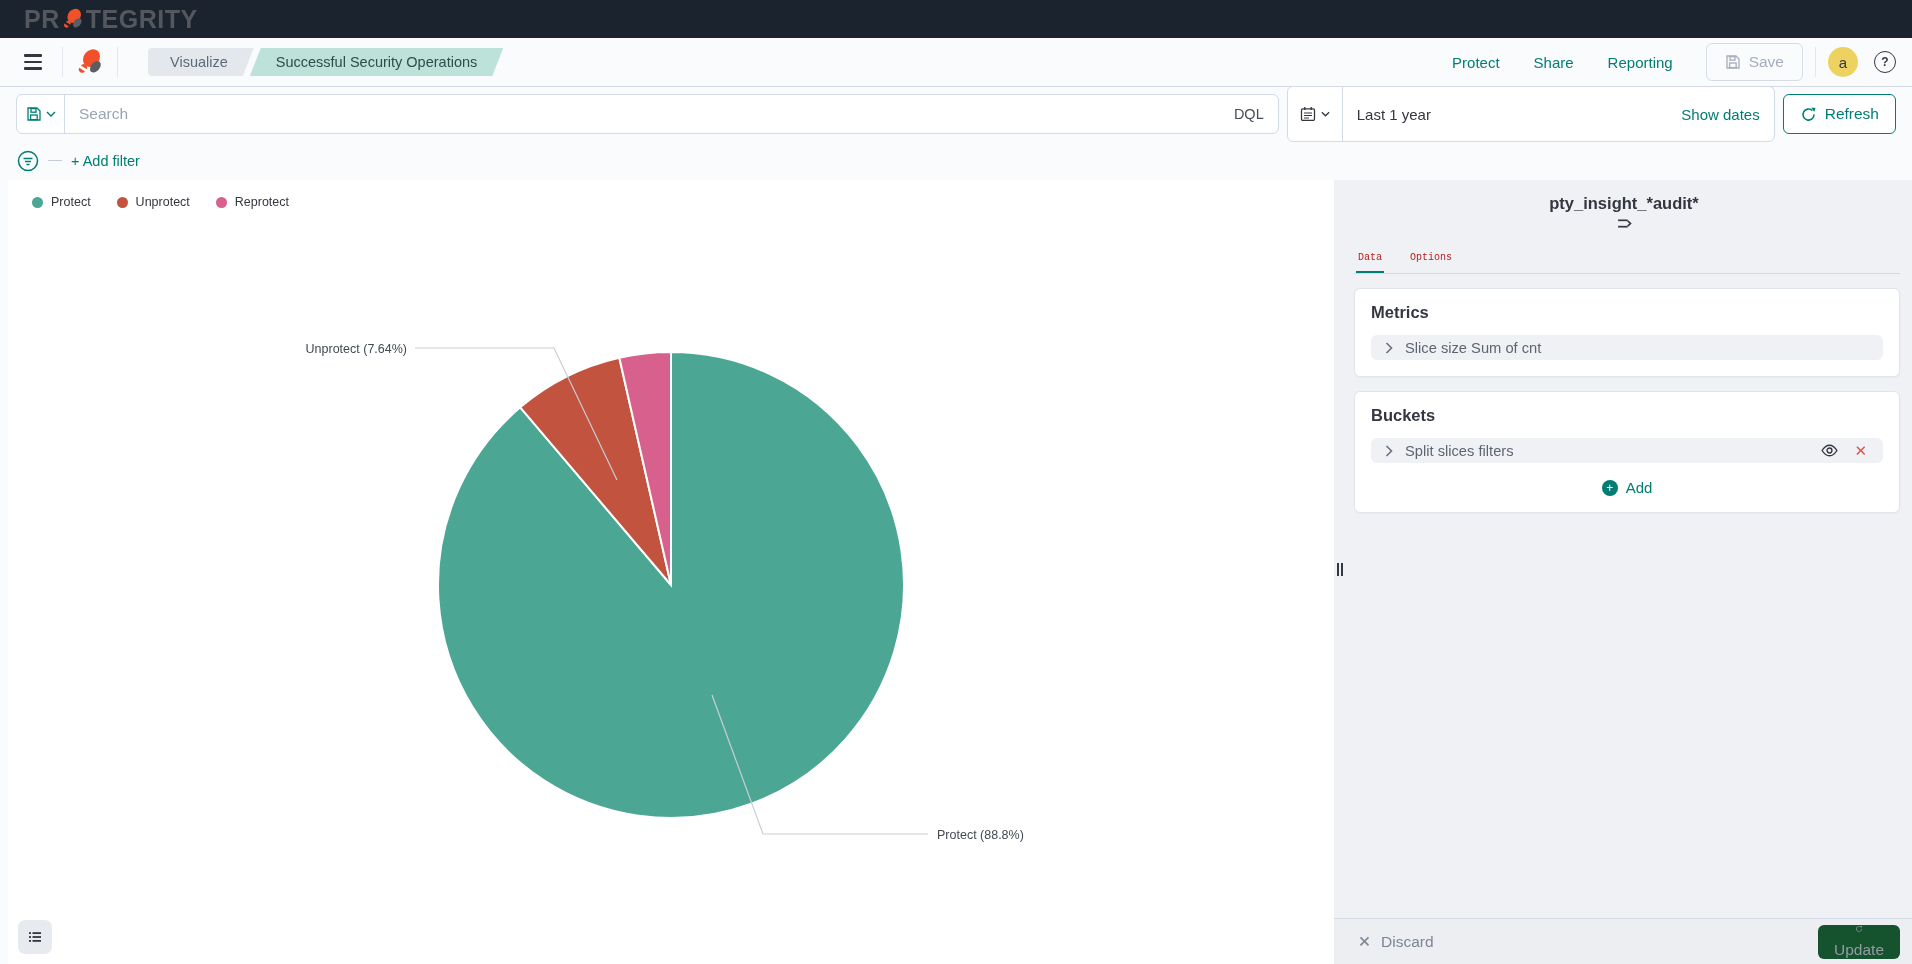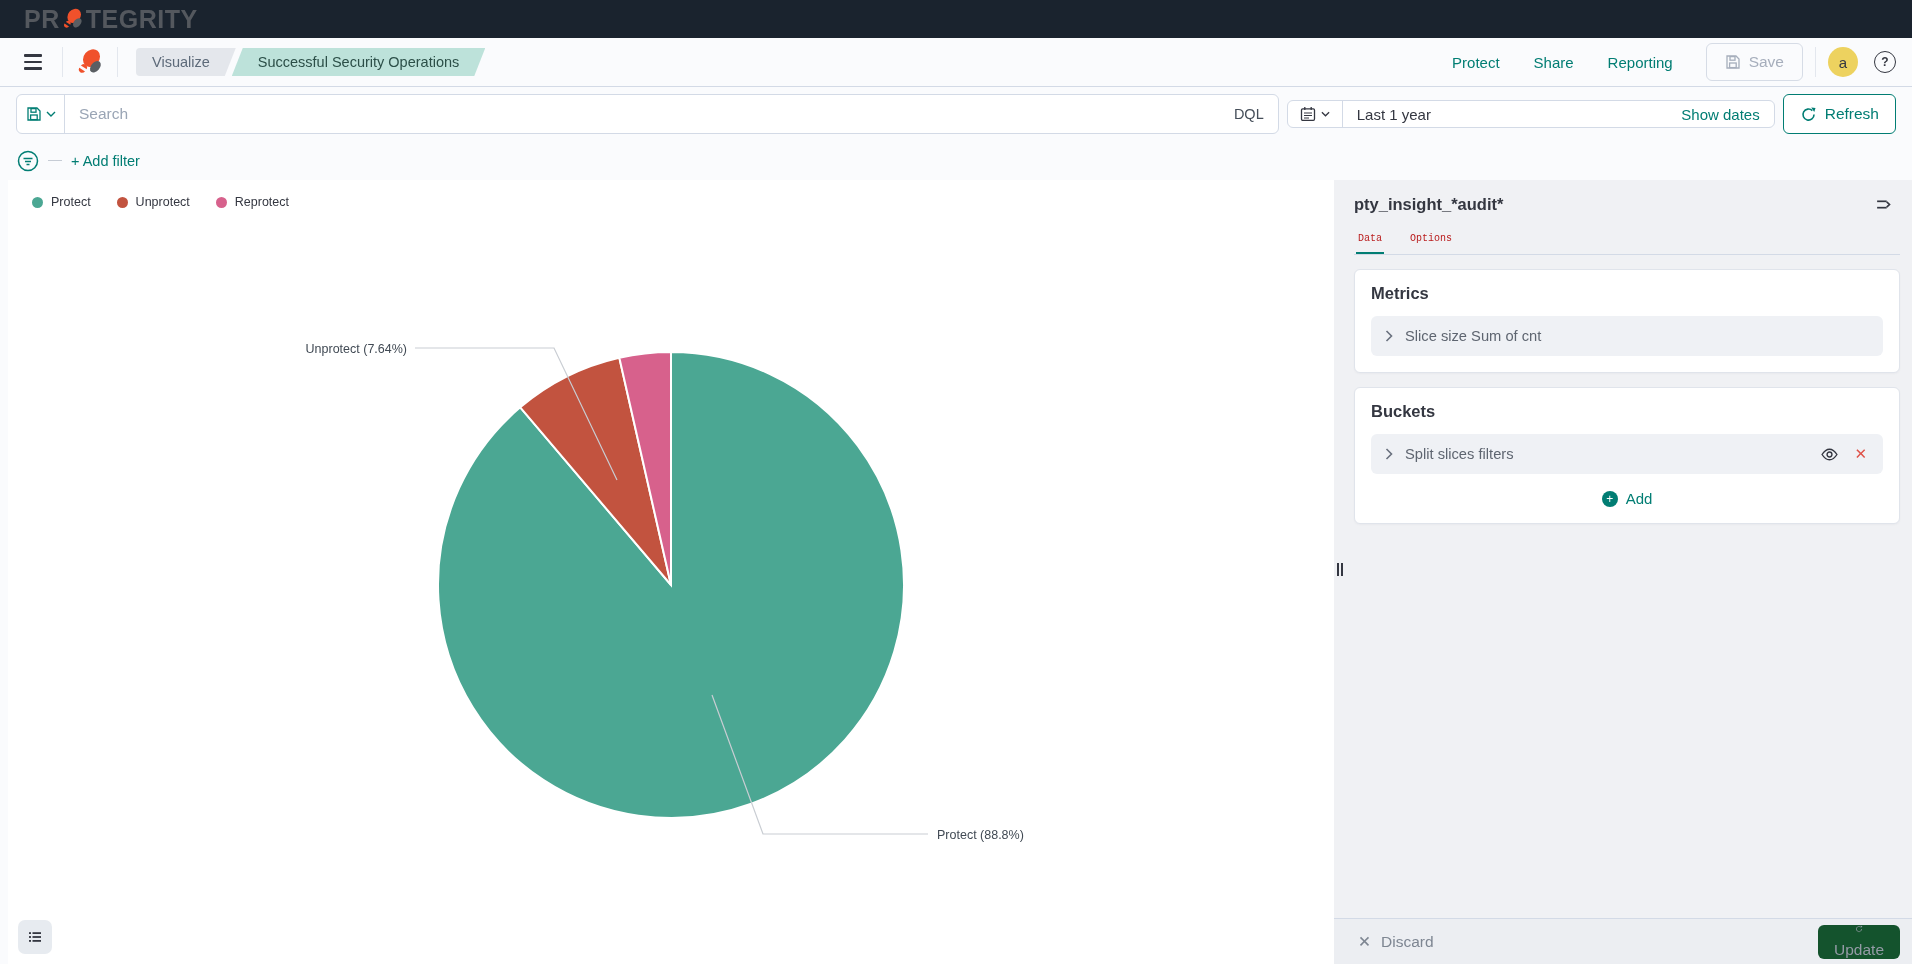--- a/index.html
+++ b/index.html
@@ -16,37 +16,37 @@
   .wordmark { display:flex; align-items:center; font-weight:700; font-size:25px; letter-spacing:.5px; color:#54585e; }
   .wordmark .mark { width:24px; height:24px; margin:0 1px; display:inline-block; }
 
   
   .header { height:49px; background:#fafbfd; border-bottom:1px solid #d3dae6; display:flex; align-items:center; padding:0 16px; gap:12px; flex:0 0 auto; }
   .hamburger { width:34px; height:34px; background:none; border:none; cursor:pointer; display:flex; flex-direction:column; justify-content:center; gap:4px; padding:8px; }
   .hamburger span { display:block; height:2.4px; background:#343741; border-radius:1px; }
   .vdiv { width:1px; height:30px; background:#e3e7ee; }
   .header-logo { width:30px; height:30px; display:block; }
   .crumbs { display:flex; align-items:center; margin-left:6px; }
-  .crumb { height:28px; display:flex; align-items:center; padding:0 16px; font-size:14.5px; white-space:nowrap; }
+  .crumb { height:28px; display:flex; align-items:center; padding:0 22px; font-size:14.5px; white-space:nowrap;margin-left:12px; }
   .crumb1 { background:#e4e7ec; color:#5d6a79; clip-path:polygon(0 0,100% 0,calc(100% - 11px) 100%,0 100%); border-radius:4px 0 0 4px; padding-right:26px; cursor:pointer; }
   .crumb2 { background:#bde2da; color:#2c4f48; clip-path:polygon(11px 0,100% 0,calc(100% - 11px) 100%,0 100%); margin-left:-4px; padding:0 26px; }
   .header .spacer { flex:1; }
   .hlink { color:#017d73; font-size:15px; text-decoration:none; margin:0 11px; cursor:pointer; background:none; border:none; }
   .save-btn { display:flex; align-items:center; gap:8px; height:38px; padding:0 18px; margin-left:10px; border:1px solid #d6dce6; border-radius:6px; background:transparent; color:#a6aebc; font-size:15.5px; cursor:default; }
   .avatar { width:30px; height:30px; border-radius:50%; background:#edd25f; color:#343741; display:flex; align-items:center; justify-content:center; font-size:15px; cursor:pointer; border:none; }
   .help-btn { width:22px; height:22px; border-radius:50%; border:1.6px solid #343741; background:none; color:#343741; font-size:12px; font-weight:700; display:flex; align-items:center; justify-content:center; cursor:pointer; margin-left:4px; }
 
   
   .querybar { height:54px; display:flex; align-items:center; gap:8px; padding:0 16px; flex:0 0 auto; }
   .search-box { flex:1; height:40px; background:#fff; border:1px solid #d3dae6; border-radius:6px; display:flex; align-items:center; overflow:hidden; }
   .saved-query { width:48px; height:100%; border:none; border-right:1px solid #d3dae6; background:none; color:#017d73; display:flex; align-items:center; justify-content:center; gap:4px; cursor:pointer; flex:0 0 auto; }
   .search-input { flex:1; height:100%; border:none; outline:none; padding:0 14px; font-size:15.5px; font-family:inherit; color:#343741; background:transparent; }
   .search-input::placeholder { color:#9aa5b5; }
   .dql-btn { border:none; background:none; color:#454e59; font-size:14.5px; padding:0 14px; cursor:pointer; flex:0 0 auto; }
-  .date-box { width:488px; height:28px; background:#fff; border:1px solid #d3dae6; border-radius:6px; display:flex; align-items:center; flex:0 0 auto; overflow:hidden; }
+  .date-box { width:488px; height:56px; background:#fff; border:1px solid #d3dae6; border-radius:6px; display:flex; align-items:center; flex:0 0 auto; overflow:hidden; }
   .cal-btn { height:100%; border:none; border-right:1px solid #d3dae6; background:none; padding:0 12px; display:flex; align-items:center; gap:5px; color:#343741; cursor:pointer; }
   .timerange { padding:0 14px; font-size:15px; color:#343741; cursor:pointer; }
   .date-box .spacer { flex:1; }
   .show-dates { color:#017d73; font-size:15px; padding:0 14px; cursor:pointer; background:none; border:none; white-space:nowrap; }
   .refresh-btn { height:40px; padding:0 16px; border:1px solid #017d73; border-radius:6px; background:#fff; color:#017d73; font-size:15.5px; display:flex; align-items:center; gap:8px; cursor:pointer; flex:0 0 auto; }
 
   
   .filterbar { height:39px; display:flex; align-items:center; gap:9px; padding:0 17px; flex:0 0 auto; }
   .filter-dash { width:14px; height:1.5px; background:#c6ccd5; }
   .add-filter { color:#017d73; font-size:14.5px; background:none; border:none; cursor:pointer; }
@@ -58,29 +58,29 @@
   .legend-item { display:flex; align-items:center; gap:8px; cursor:pointer; }
   .legend-dot { width:11px; height:11px; border-radius:50%; }
   .legend-label { font-size:12.5px; color:#343741; }
   #pie-svg { position:absolute; inset:0; width:100%; height:100%; }
   .list-btn { position:absolute; left:10px; bottom:10px; width:34px; height:34px; border:none; border-radius:7px; background:#e7ebf0; display:flex; align-items:center; justify-content:center; cursor:pointer; }
 
   
   .side-panel { flex:1; background:#f0f1f4; position:relative; padding:14px 12px 60px 20px; }
   .resize-handle { position:absolute; left:3px; top:383px; display:flex; gap:2px; cursor:col-resize; }
   .resize-handle i { display:block; width:2px; height:13px; background:#343741; }
-  .panel-head { display:flex; align-items:center; justify-content:space-between; padding-right:6px; }
+  .panel-head { display:flex; align-items:center; justify-content:space-between; padding-right:6px;flex-direction:column; }
   .panel-title { font-size:16.5px; font-weight:700; color:#343741; }
   .collapse-btn { background:none; border:none; cursor:pointer; padding:2px; }
   .tabs { display:flex; gap:24px; border-bottom:1px solid #d3dae6; margin-top:14px; padding-left:2px; }
   .tab { background:none; border:none; color:#b91c1c; font-size:10px; padding:4px 2px 10px; cursor:pointer; font-family:Liberation Mono, monospace; }
   .tab.active { box-shadow:inset 0 -2px 0 #017d73; }
   .card { background:#fff; border:1px solid #e0e4eb; border-radius:6px; padding:14px 16px 16px; margin-top:14px; box-shadow:0 1px 2px rgba(52,55,65,.04); }
   .card h3 { font-size:16.5px; font-weight:700; color:#343741; margin-bottom:13px; }
-  .agg-row { height:40px; background:#eff1f5; border-radius:6px; display:flex; align-items:center; gap:12px; padding:0 14px; cursor:pointer; }
+  .agg-row { height:25px; background:#eff1f5; border-radius:6px; display:flex; align-items:center; gap:12px; padding:0 14px; cursor:pointer; }
   .agg-row .chev { flex:0 0 auto; display:flex; }
   .agg-label { font-size:14.7px; color:#5e6570; flex:1; }
   .icon-btn { background:none; border:none; cursor:pointer; padding:2px; display:flex; align-items:center; }
   .x-btn { color:#df5147; font-size:15px; font-weight:400; }
   .add-row { display:flex; justify-content:center; margin-top:16px; }
   .add-btn { display:flex; align-items:center; gap:8px; background:none; border:none; color:#017d73; font-size:15px; cursor:pointer; }
   .add-plus { width:16px; height:16px; border-radius:50%; background:#017d73; color:#fff; font-size:12px; line-height:16px; text-align:center; display:inline-block; }
   .panel-footer { position:absolute; left:0; right:0; bottom:0; height:46px; background:#eceef2; border-top:1px solid #d3dae6; display:flex; align-items:center; padding:0 12px 0 24px; }
   .discard-btn { display:flex; align-items:center; gap:10px; background:none; border:none; color:#7e8692; font-size:15.5px; cursor:pointer; }
   .panel-footer .spacer { flex:1; }

